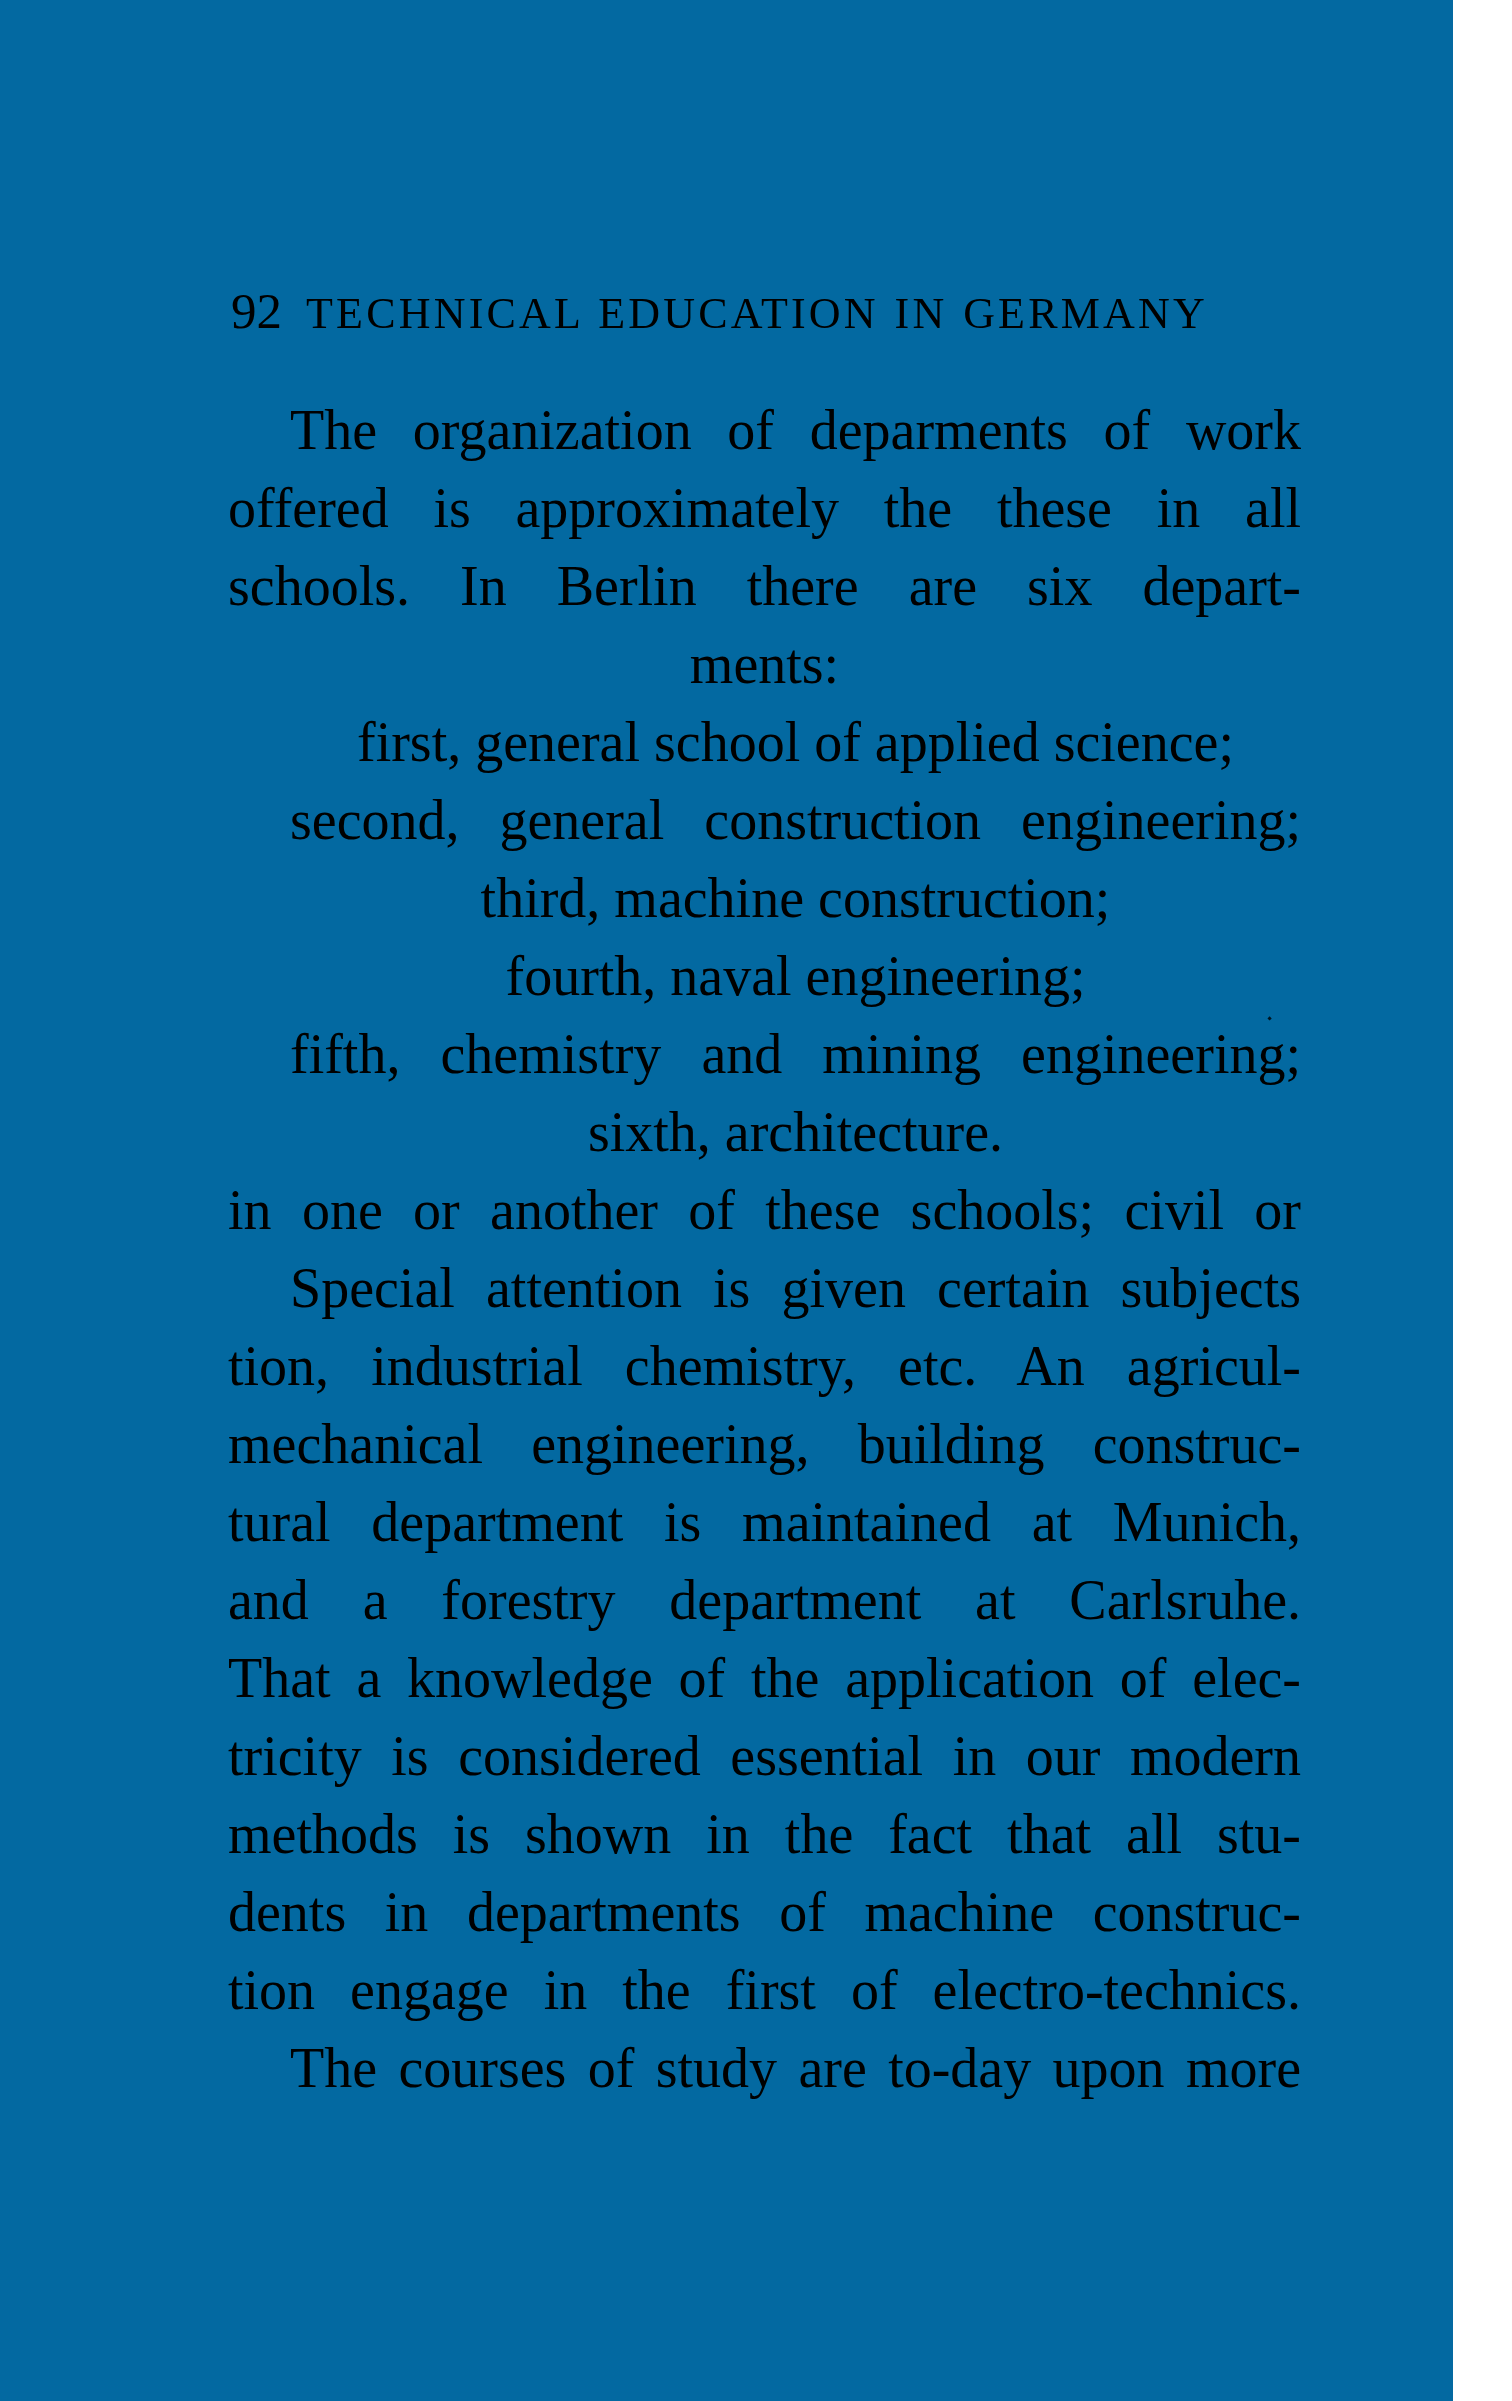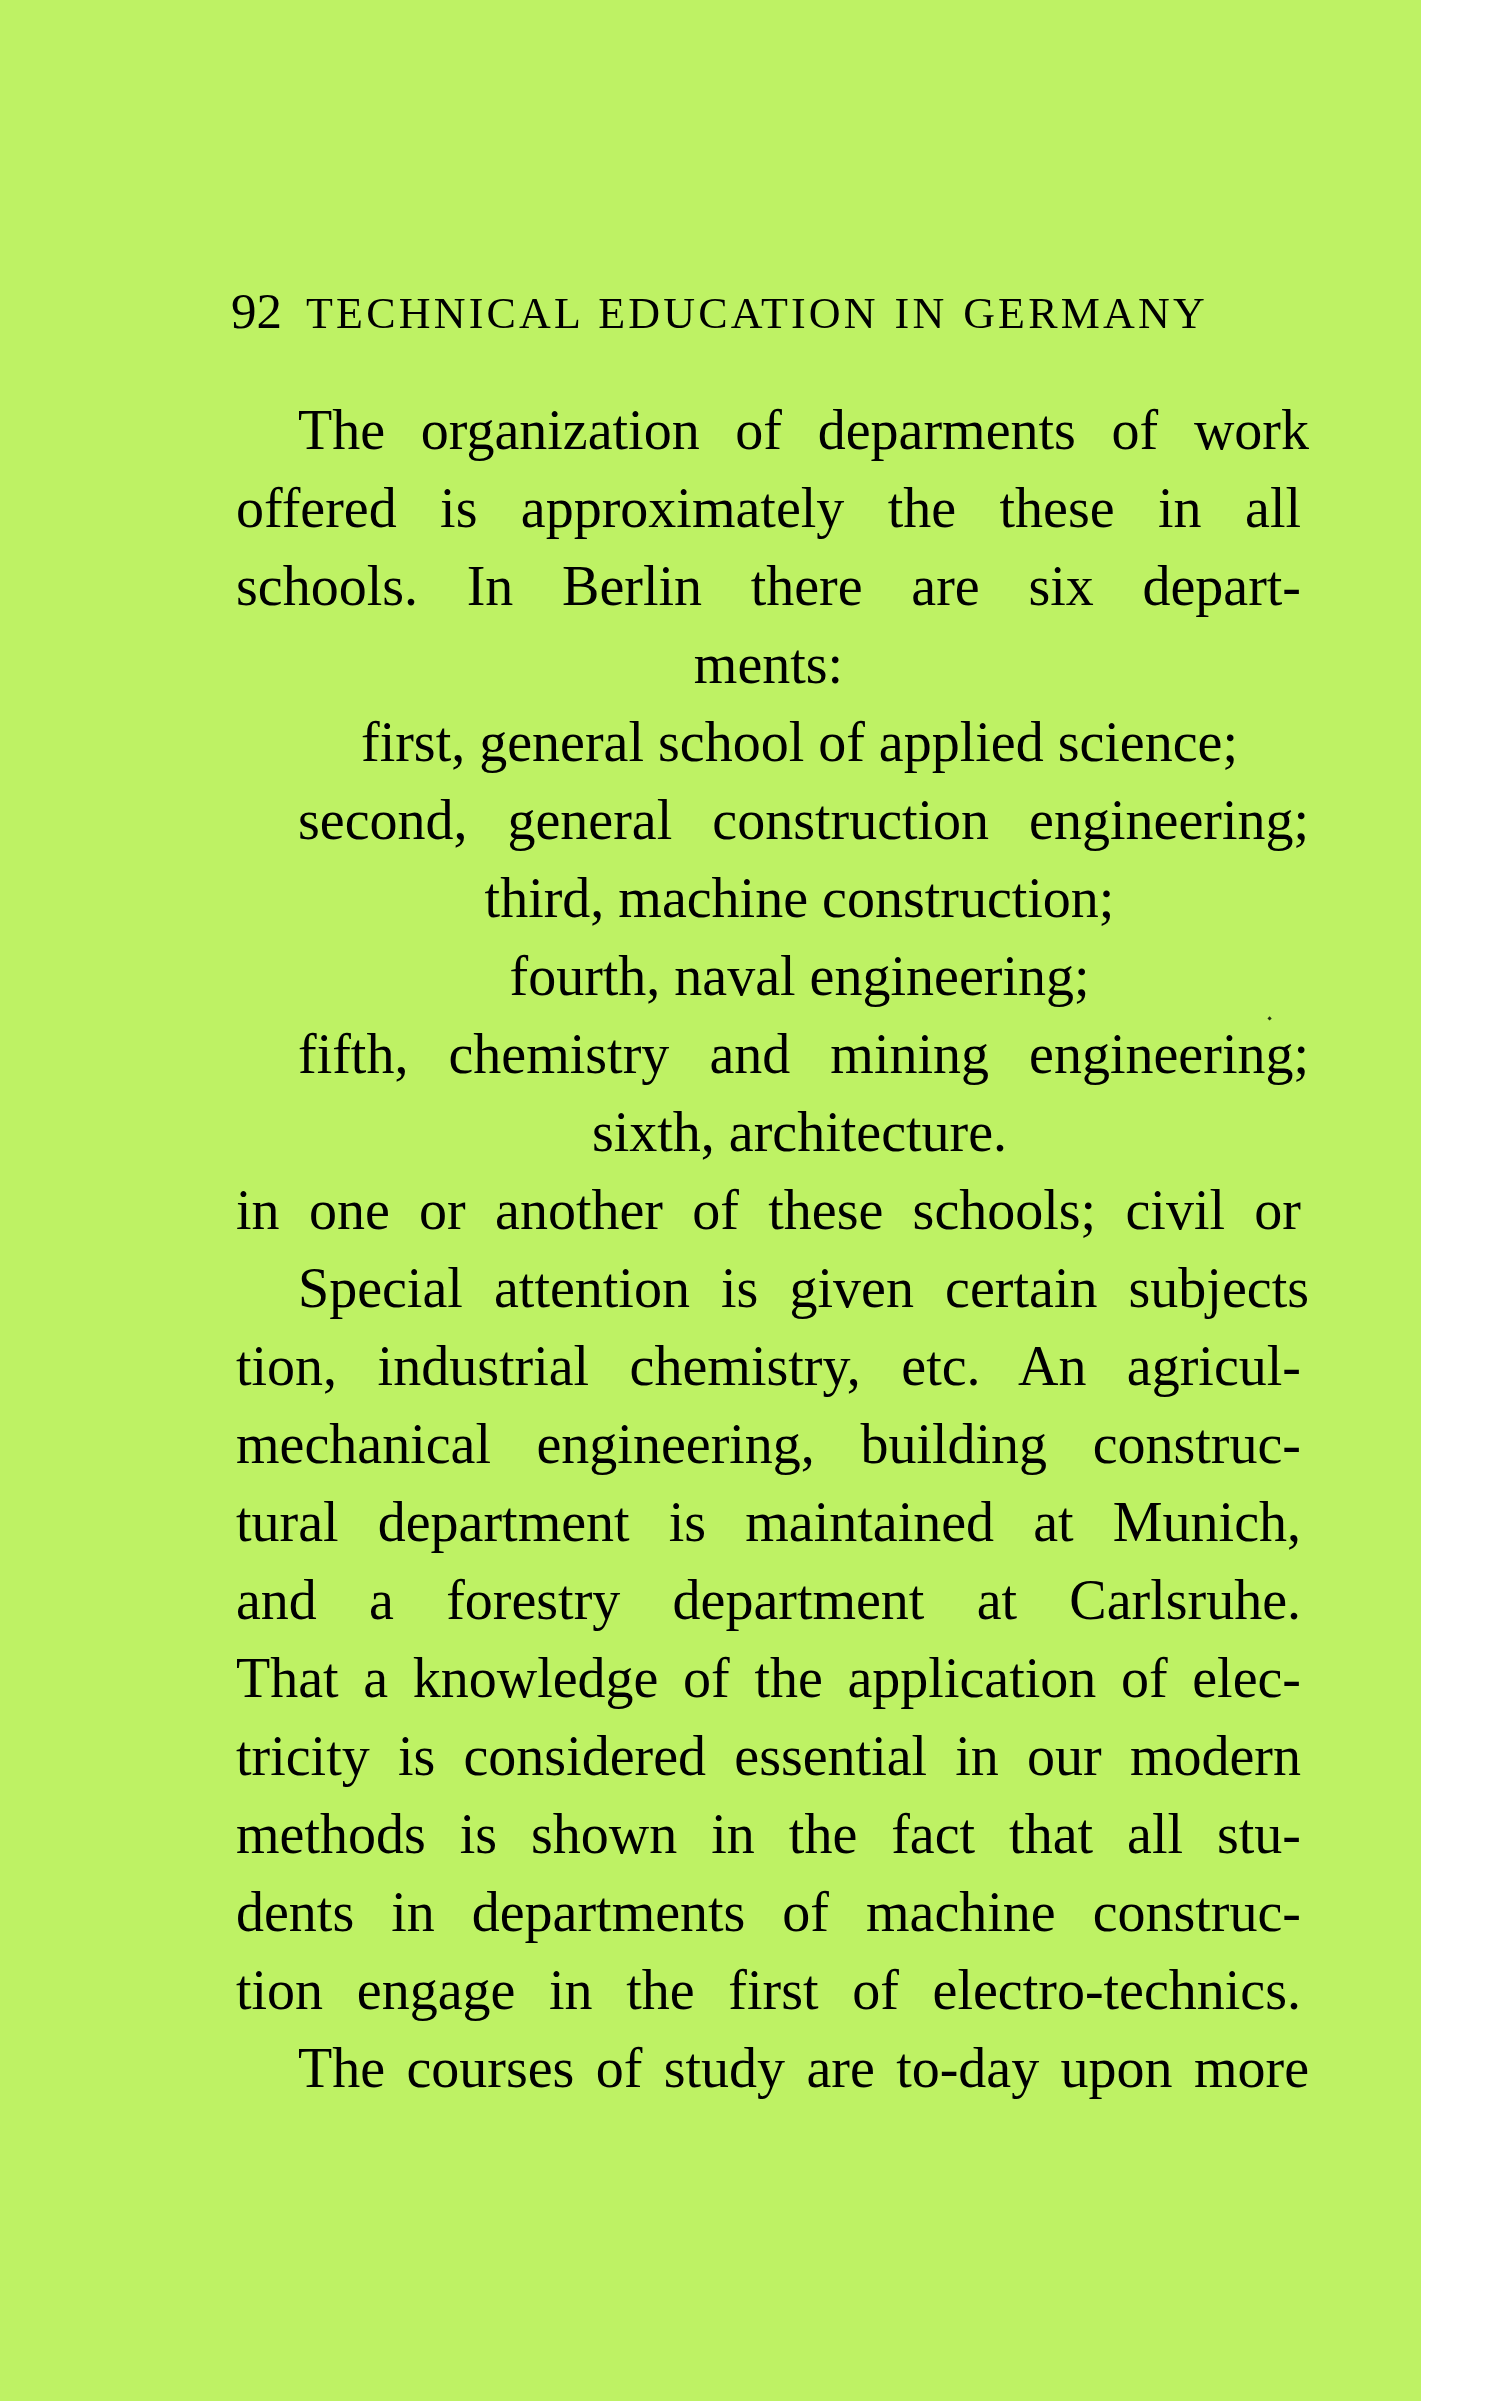--- a/index.html
+++ b/index.html
@@ -12,21 +12,22 @@
     height: 2401px;
     position: relative;
     overflow: hidden;
     color: #000000;
     font-family: "Liberation Serif", "DejaVu Serif", serif;
   }
   .page {
     position: absolute;
     left: 0; top: 0;
     width: 1421px; height: 2401px;
-    background: #bef264;
+    background: #0369a1;
+    padding-left: 32px;
   }
   
   .running-head {
     position: absolute;
     left: 231px;
     top: 285px;
     width: 977px;
     height: 53px;
     display: flex;
     align-items: baseline;
@@ -53,21 +54,20 @@
     left: 228px;
     top: 391px;
     width: 1073px;
   }
   .line {
     display: block;
     height: 78px;
     line-height: 78px;
     font-size: 56px;
     white-space: nowrap;
-    margin-left: 8px;
   }
   .line.justify {
     text-align: justify;
     text-align-last: justify;
   }
   .line.left {
     text-align: center;
   }
   .line.indent {
     padding-left: 62px;

